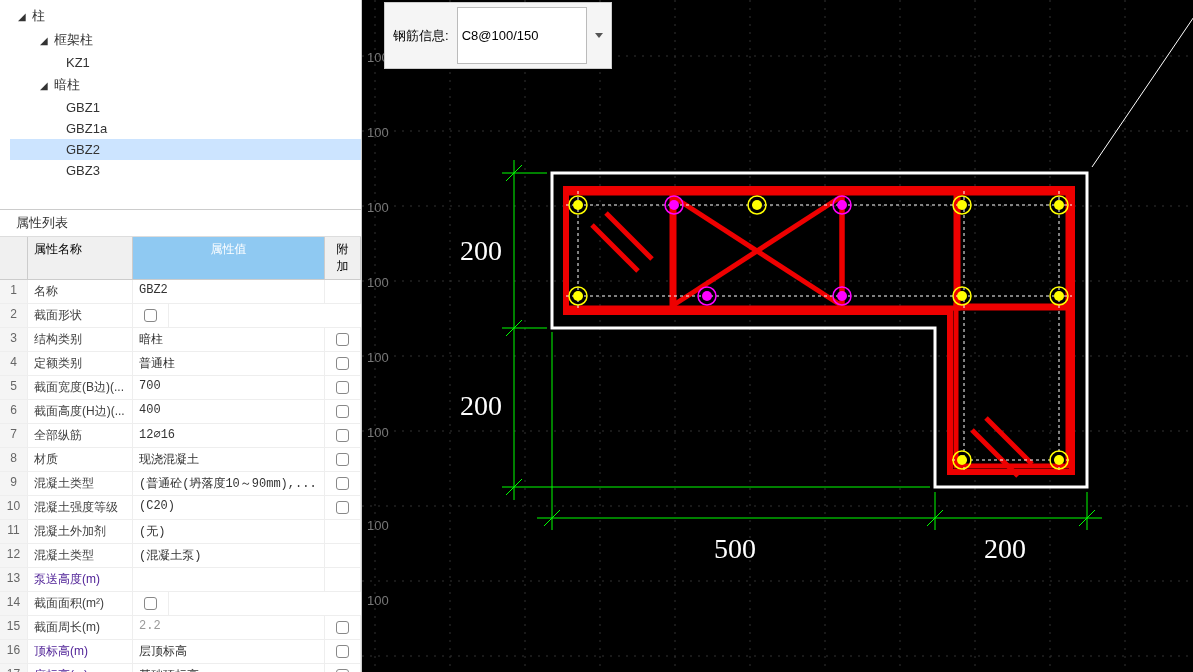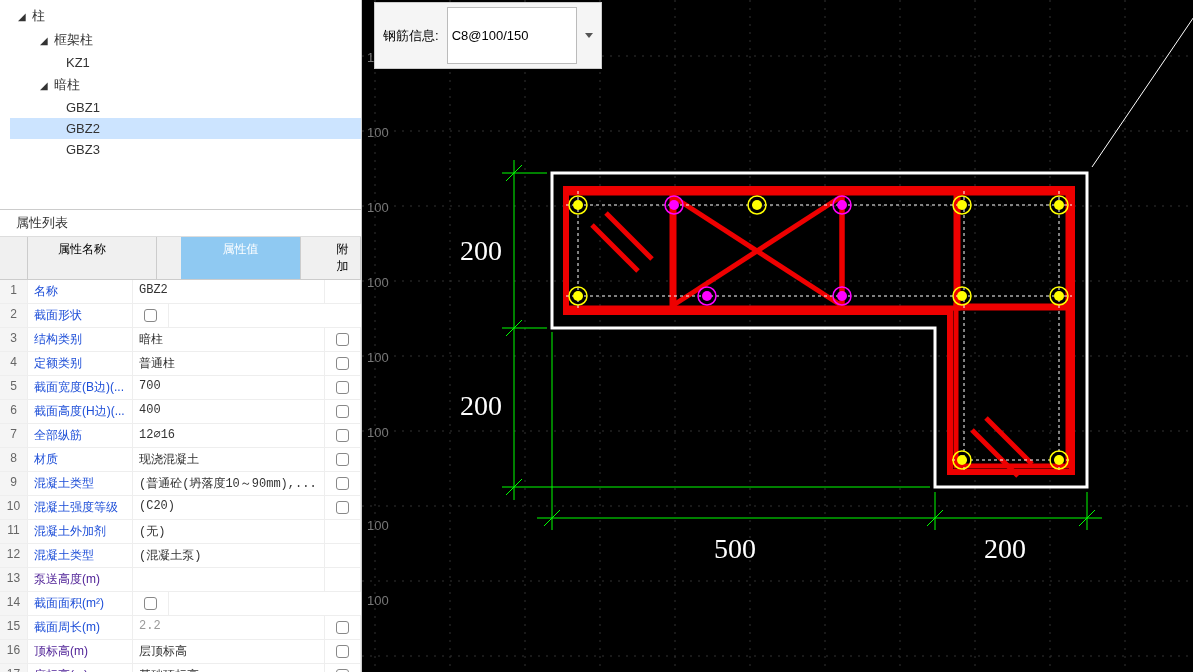--- a/index.html
+++ b/index.html
@@ -7,37 +7,37 @@
 .left-panel { width: 362px; background: #fff; display: flex; flex-direction: column; border-right: 1px solid #ccc; }
 .tree-panel { height: 210px; overflow-y: auto; border-bottom: 1px solid #ccc; padding: 4px 0 4px 10px; font-size: 13px; }
 .tree-node { padding: 3px 4px; cursor: pointer; white-space: nowrap; color: #333; }
 .tree-node.indent-0 { padding-left: 8px; }
 .tree-node.indent-1 { padding-left: 30px; }
 .tree-node.indent-2 { padding-left: 56px; }
 .tree-node.selected { background: #cce4ff; }
 .tree-toggle { display: inline-block; width: 10px; color: #333; font-size: 10px; margin-right: 4px; }
 .props-label { padding: 4px 16px; font-size: 13px; color: #333; border-bottom: 1px solid #ddd; }
 .props-table { flex: 1; overflow-y: auto; font-size: 12px; }
-.props-header { display: flex; background: #f0f0f0; border-bottom: 1px solid #ccc; gap: 24px; }
+.props-header { display: flex; background: #f0f0f0; border-bottom: 1px solid #ccc; }
 .props-header > div { padding: 4px 6px; border-right: 1px solid #ccc; }
 .col-num { width: 28px; text-align: center; }
 .col-name { width: 105px; }
 .col-value { flex: 1; background: #8fc9f2; text-align: center; color: #fff; font-family: Liberation Mono, monospace; }
 .col-extra { width: 36px; text-align: center; }
 .props-row { display: flex; border-bottom: 1px solid #eee; }
 .props-row > div { padding: 3px 6px; border-right: 1px solid #eee; overflow: hidden; white-space: nowrap; text-overflow: ellipsis; }
 .props-row .col-num { background: #f5f5f5; color: #666; }
-.props-row .col-name { color: #1d4ed8; }
+.props-row .col-name { color: #404040; }
 .props-row .col-name.plain { color: #4c1d95; }
 .props-row .col-value { background: #fff; color: #333; text-align: left; }
 .props-row .col-value.gray { color: #999; }
 .props-row .col-extra { display: flex; align-items: center; justify-content: center; }
 .chk { width: 13px; height: 13px; border: 1px solid #888; border-radius: 3px; }
 .cad-panel { flex: 1; position: relative; background: #000; }
-.rebar-bar { position: absolute; top: 2px; left: 12px; background: #f5f5f5; padding: 4px 8px; display: flex; align-items: center; gap: 8px; font-size: 13px; z-index: 5; border: 1px solid #ccc; }
+.rebar-bar { position: absolute; top: 2px; left: 22px; background: #f5f5f5; padding: 4px 8px; display: flex; align-items: center; gap: 8px; font-size: 13px; z-index: 5; border: 1px solid #ccc; }
 .rebar-bar input { width: 130px; padding: 20px 4px; font-size: 13px; border: 1px solid #bbb; }
 .rebar-drop { width: 0; height: 0; border-left: 4px solid transparent; border-right: 4px solid transparent; border-top: 5px solid #555; cursor: pointer; }
 svg.cad { position: absolute; inset: 0; width: 100%; height: 100%; }
 .grid-dot { stroke: #333; stroke-width: 1; stroke-dasharray: 2 6; }
 .dimcolor { stroke: #0f0; fill: #0f0; }
 .section { stroke: #fff; stroke-width: 3; fill: none; }
 .stirrup { stroke: #e00; stroke-width: 6; fill: none; }
 .tie { stroke: #e00; stroke-width: 5; fill: none; }
 .dash { stroke: #fff; stroke-width: 1; stroke-dasharray: 3 3; fill: none; }
 .bar-y circle { fill: #ff0; }
@@ -50,20 +50,21 @@
 </head>
 <body>
 
 <div class="left-panel">
   <div class="tree-panel" id="treeHost">
       <div class="tree-node indent-0"><span class="tree-toggle">◢</span><span>柱</span></div>
       <div class="tree-node indent-1"><span class="tree-toggle">◢</span><span>框架柱</span></div>
       <div class="tree-node indent-2"><span>KZ1</span></div>
       <div class="tree-node indent-1"><span class="tree-toggle">◢</span><span>暗柱</span></div>
       <div class="tree-node indent-2"><span>GBZ1</span></div>
+      <div class="tree-node indent-2"><span>GBZ1a</span></div>
       <div class="tree-node indent-2 selected"><span>GBZ2</span></div>
       <div class="tree-node indent-2"><span>GBZ3</span></div>
     </div>
   <div class="props-label">属性列表</div>
   <div class="props-table">
     <div class="props-header">
       <div class="col-num"></div>
       <div class="col-name">属性名称</div>
       <div class="col-value">属性值</div>
       <div class="col-extra">附加</div>

